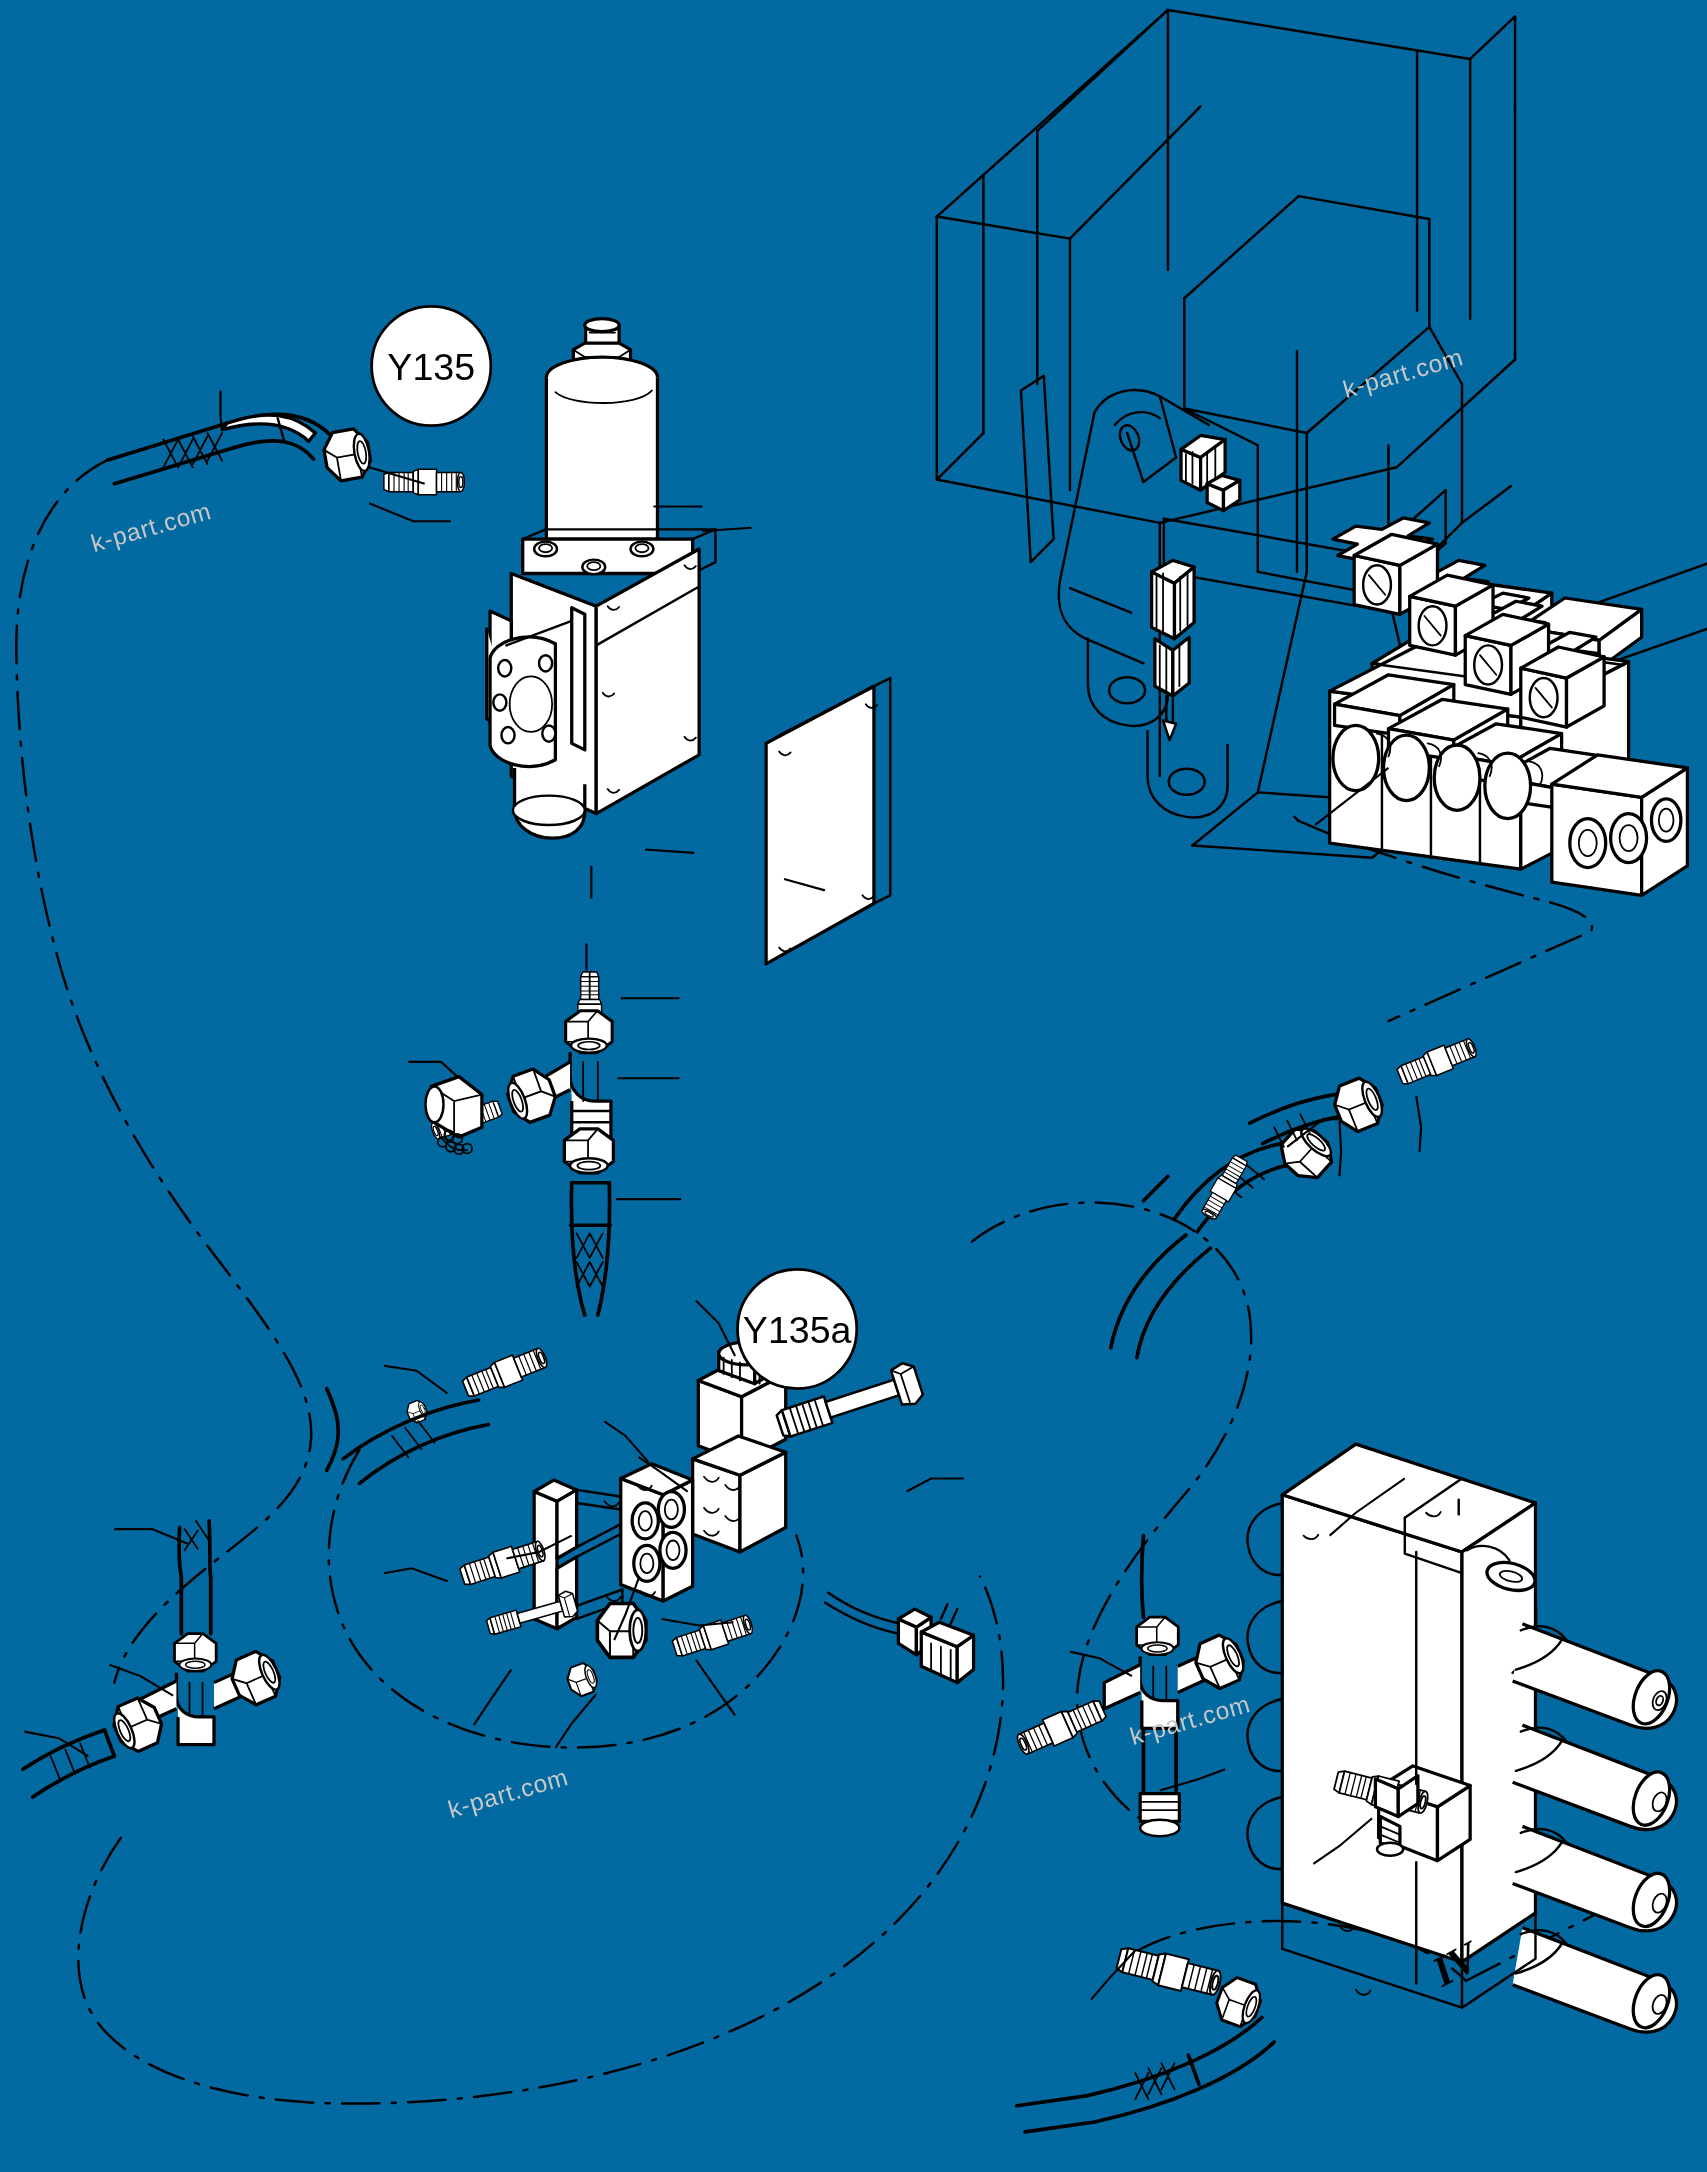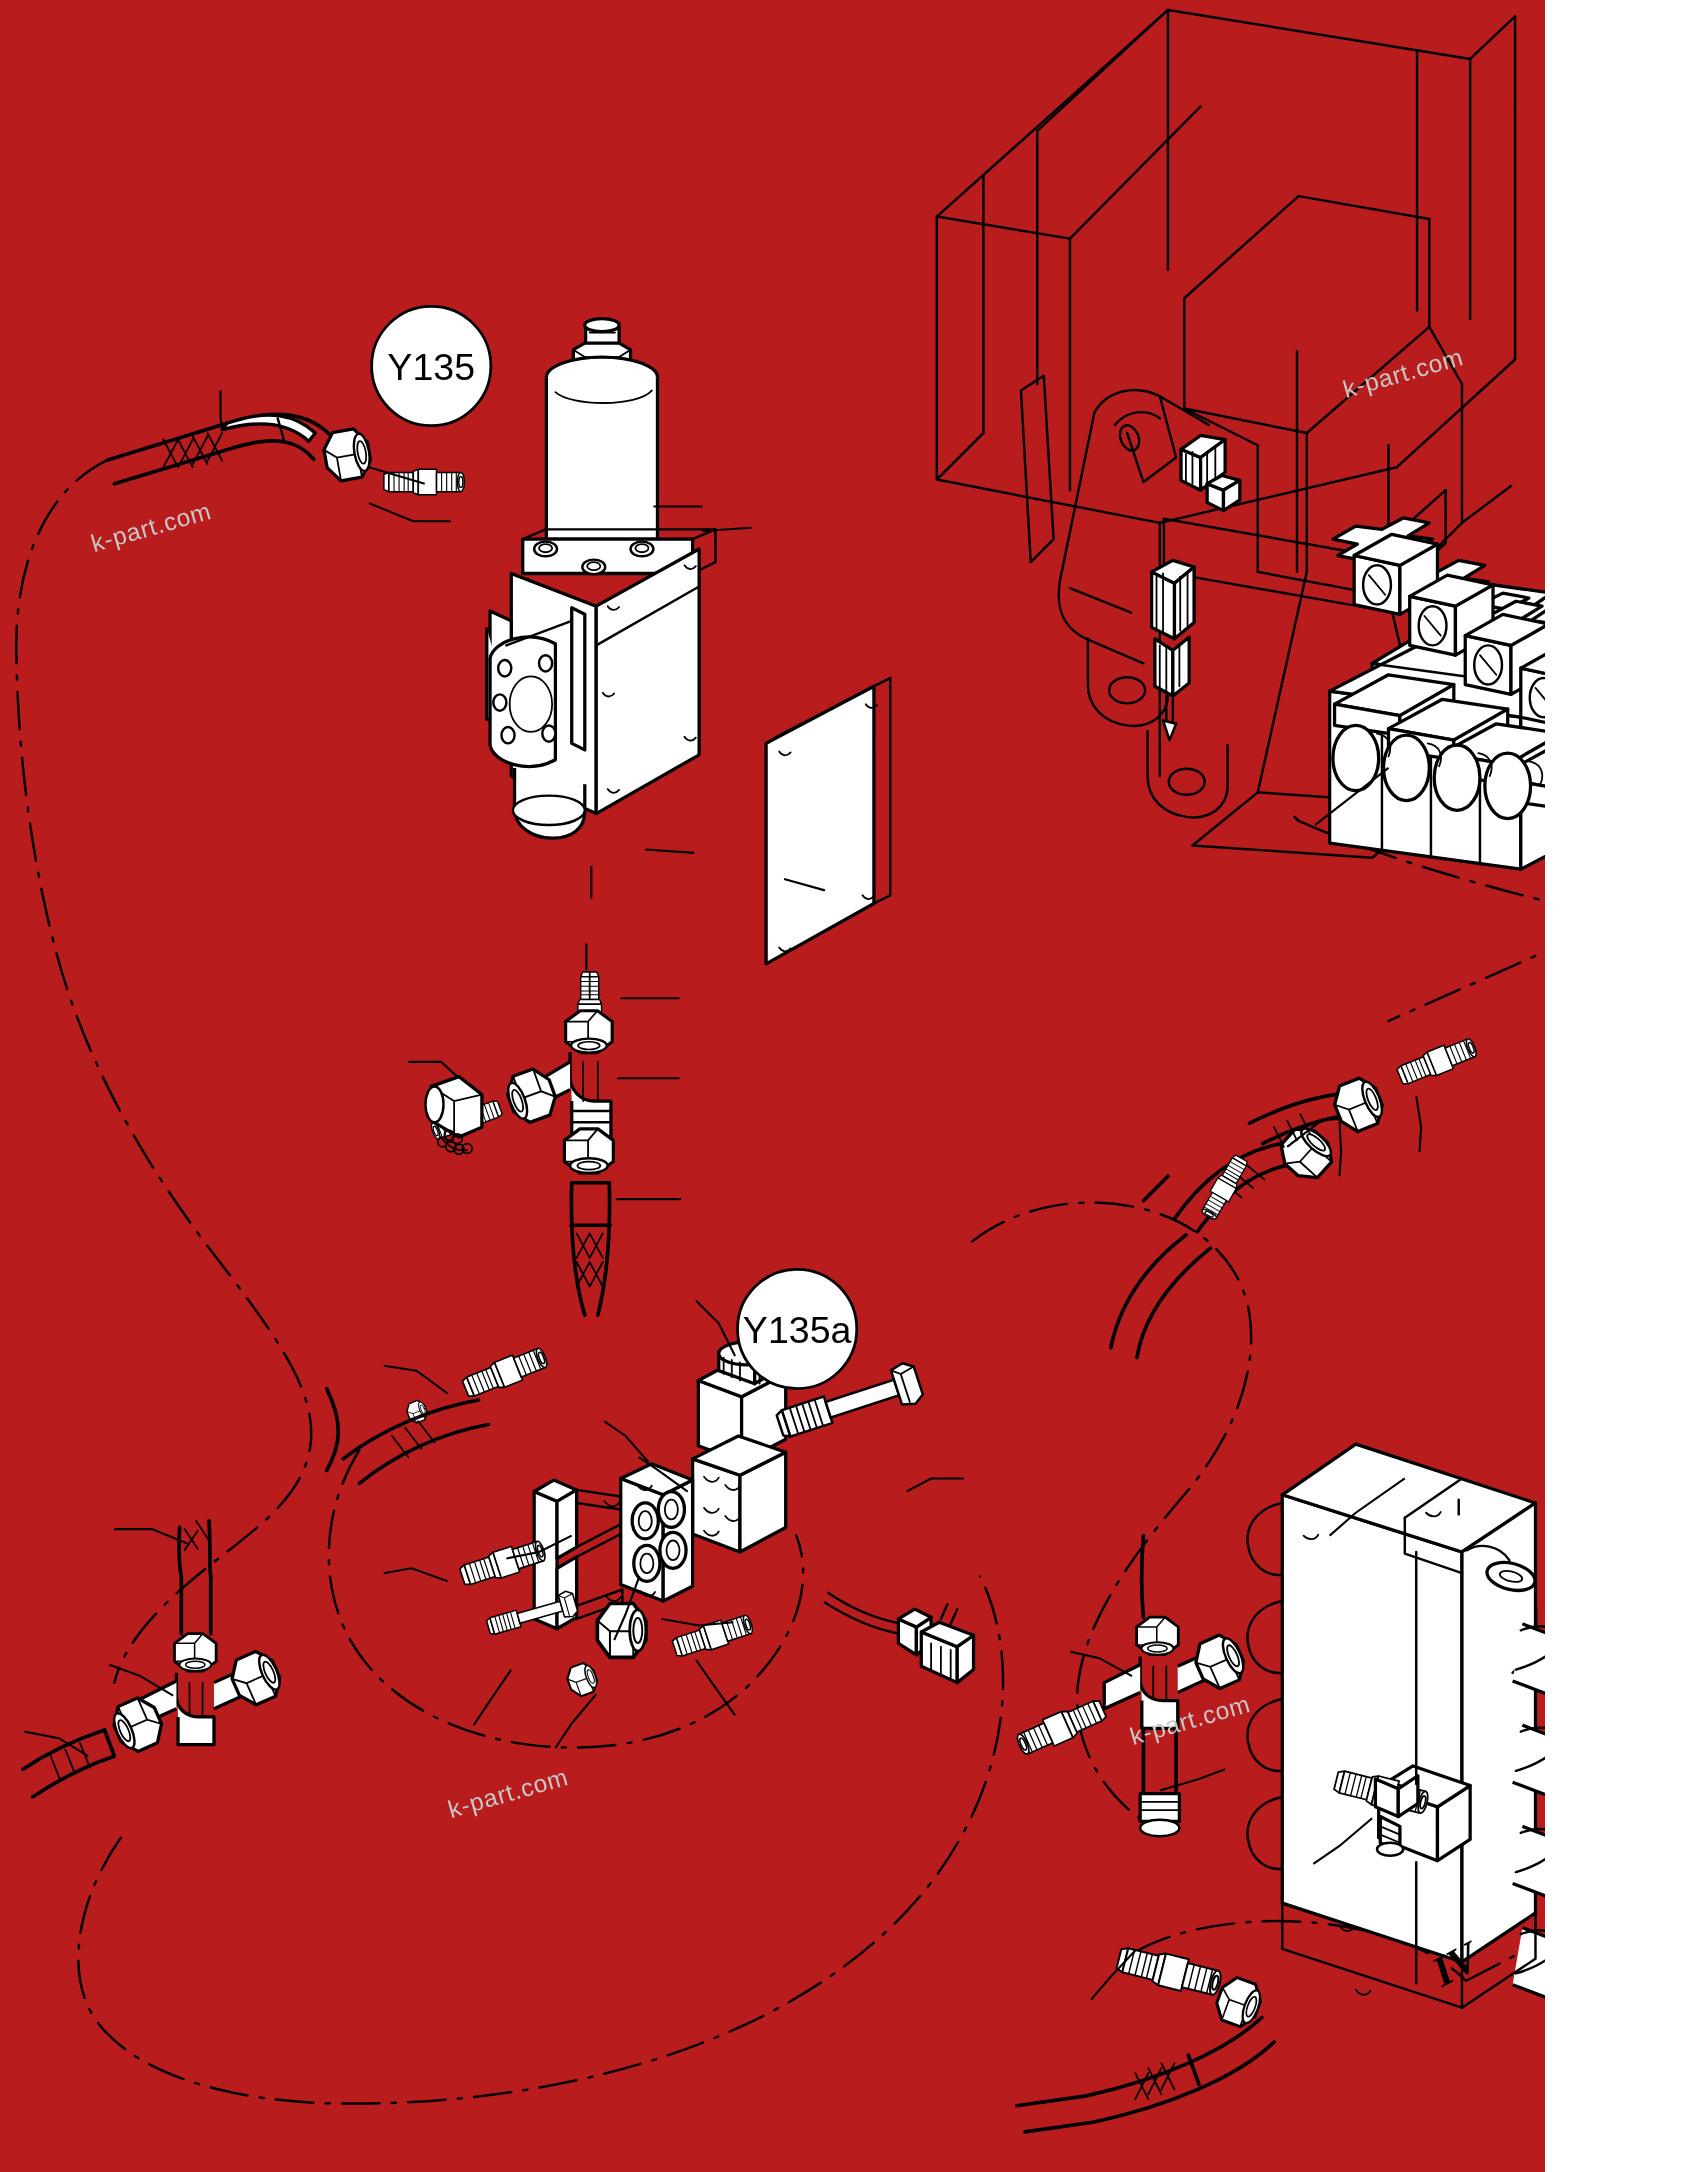--- a/index.html
+++ b/index.html
@@ -1,17 +1,17 @@
 <!DOCTYPE html>
 <html style="font-size:13px"><head>
 <meta charset="utf-8">
 <style>
   html,body{margin:0;padding:0;background:#ffffff;}
   body{font-family:"Liberation Sans", sans-serif;}
-  #sheet{position:relative;width:1545px;height:2172px;background:#b91c1c;overflow:hidden;}
+  #sheet{position:relative;width:1707px;height:2172px;background:#0369a1;overflow:hidden;}
   #sheet svg.layer{position:absolute;left:0;top:0;width:1707px;height:2172px;}
   .wm{position:absolute;color:#c8c8c8;font-family:"Liberation Sans",sans-serif;
       font-size:24.5px;letter-spacing:0.8px;white-space:nowrap;
       -webkit-text-stroke:0px;transform-origin:0 0;}
   .callout-txt{font-family:"Liberation Sans",sans-serif;font-size:46px;fill:#000;}
   .iv-txt{font-family:"Liberation Serif",serif;font-style:italic;font-weight:bold;font-size:52px;fill:#000;}
 </style>
 </head>
 <body>
 

